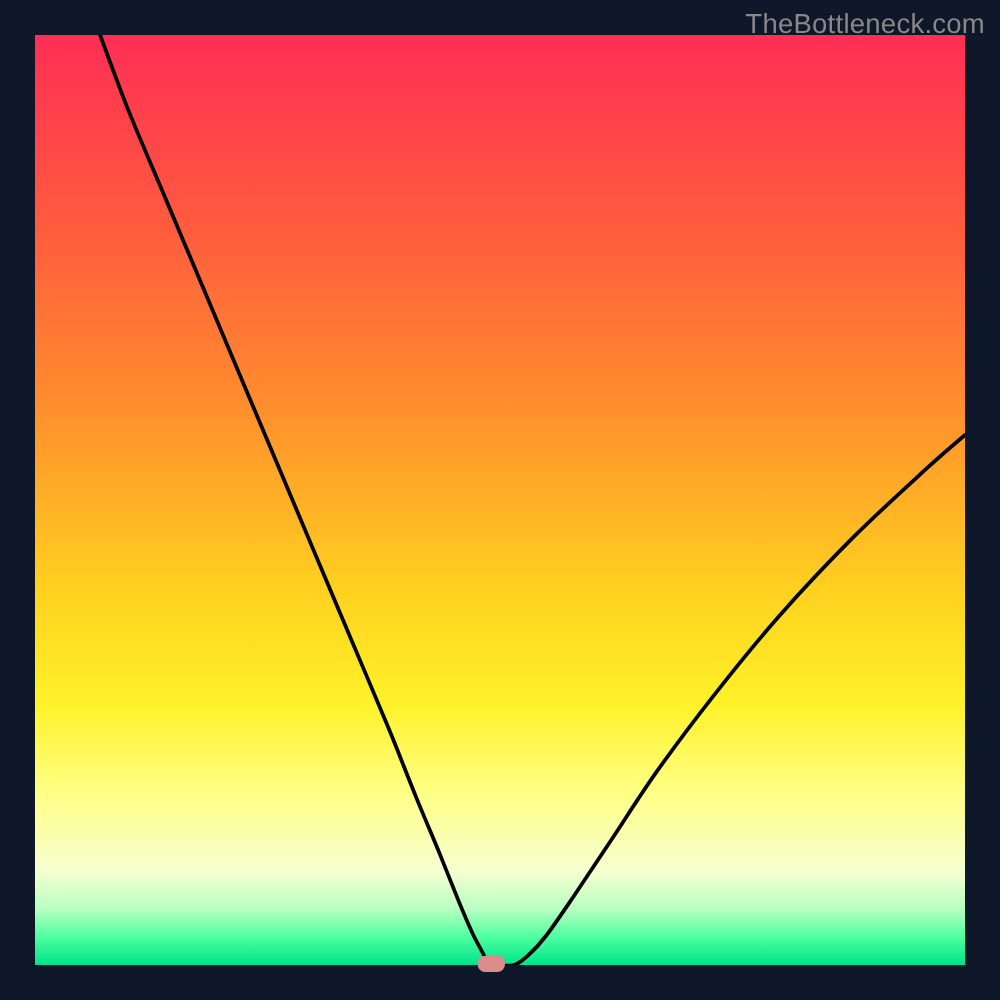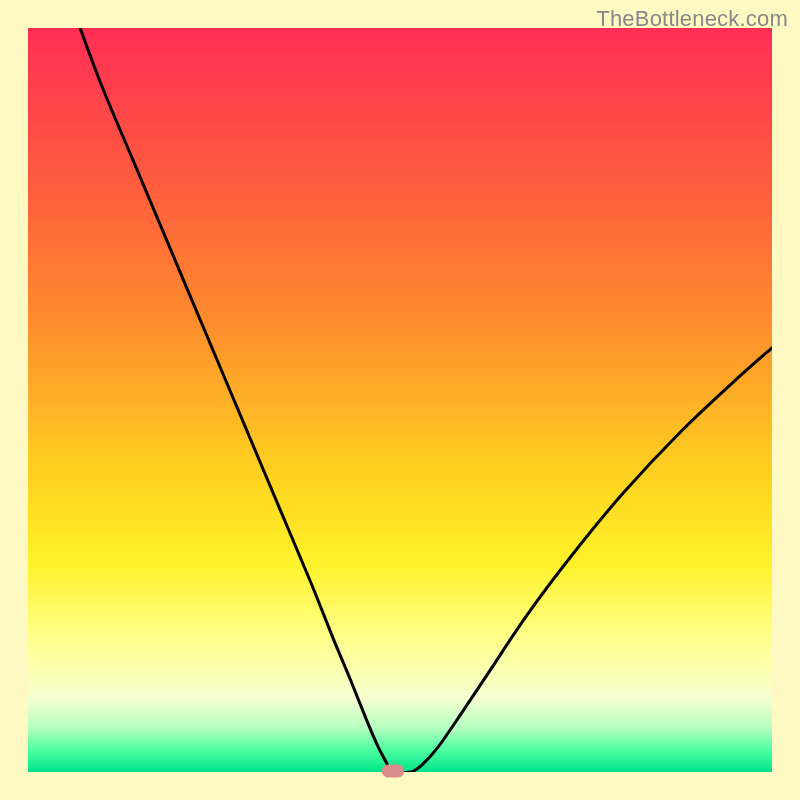--- a/index.html
+++ b/index.html
@@ -8,21 +8,21 @@
     width: 800px;
     height: 800px;
     overflow: hidden;
     background: #000;
     font-family: Arial, Helvetica, sans-serif;
   }
   .outer {
     position: relative;
     width: 800px;
     height: 800px;
-    background: #fef9c3;
+    background: #0f172a;
   }
   .watermark {
     position: absolute;
     top: 6px;
     right: 12px;
     color: #888;
     font-size: 22px;
     font-weight: 500;
     letter-spacing: 0.2px;
     z-index: 50;

